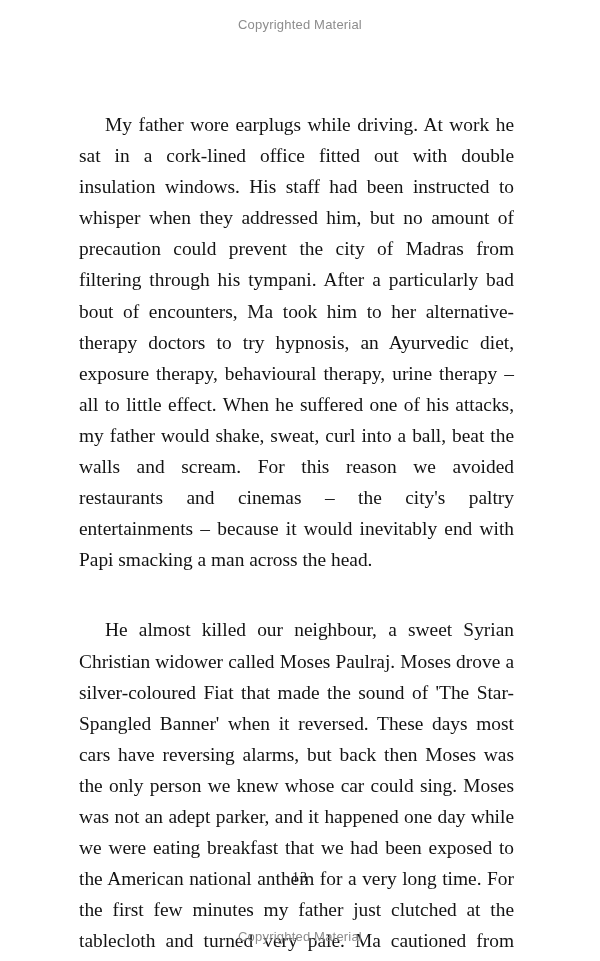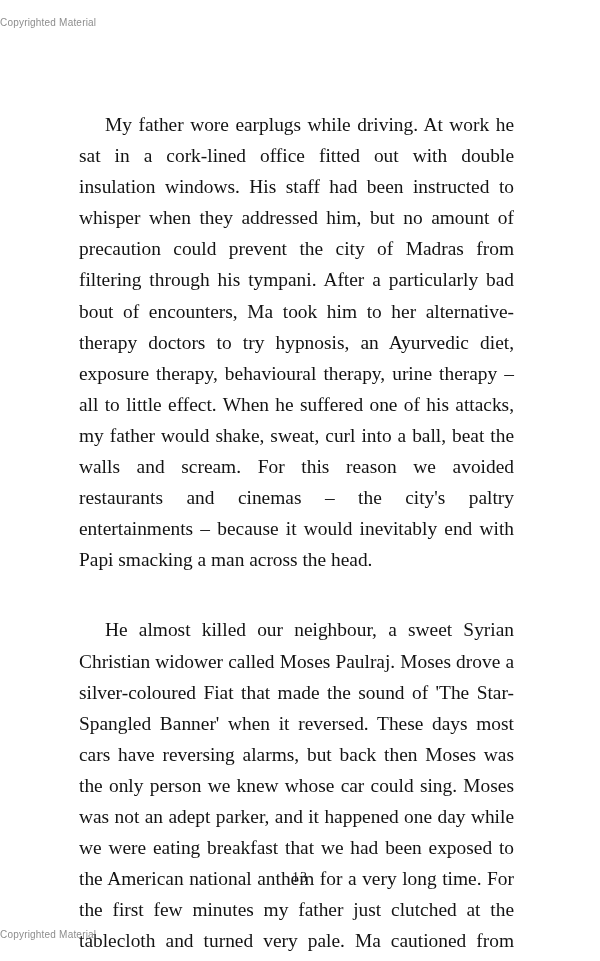--- a/index.html
+++ b/index.html
@@ -18,22 +18,23 @@
   .page {
     width: 600px;
     height: 961px;
     position: relative;
     box-sizing: border-box;
   }
   .watermark {
     position: absolute;
     left: 0;
     width: 100%;
+    text-align: center;
     font-family: "Liberation Sans", "DejaVu Sans", sans-serif;
-    font-size: 10px;
+    font-size: 13px;
     letter-spacing: 0.2px;
     color: #8d8d8d;
   }
   .watermark.top { top: 17px; }
   .watermark.bottom { top: 929px; }
 
   .text-block {
     position: absolute;
     left: 79px;
     top: 70px;

